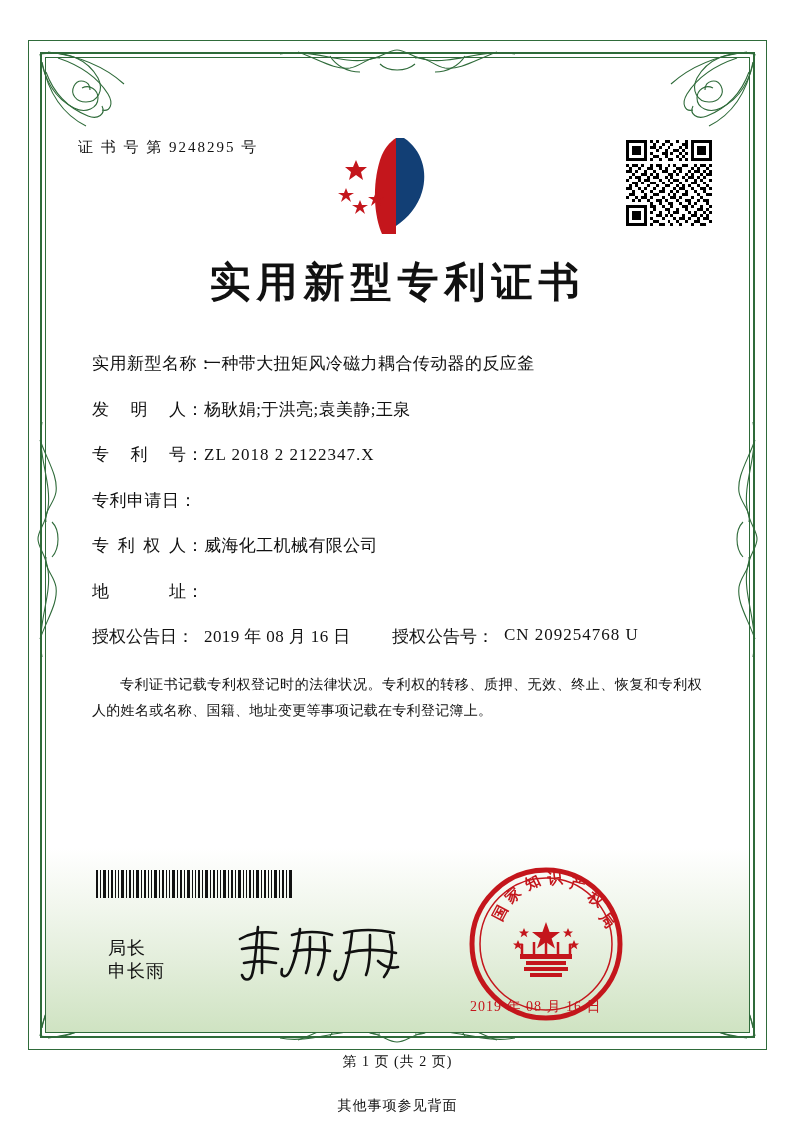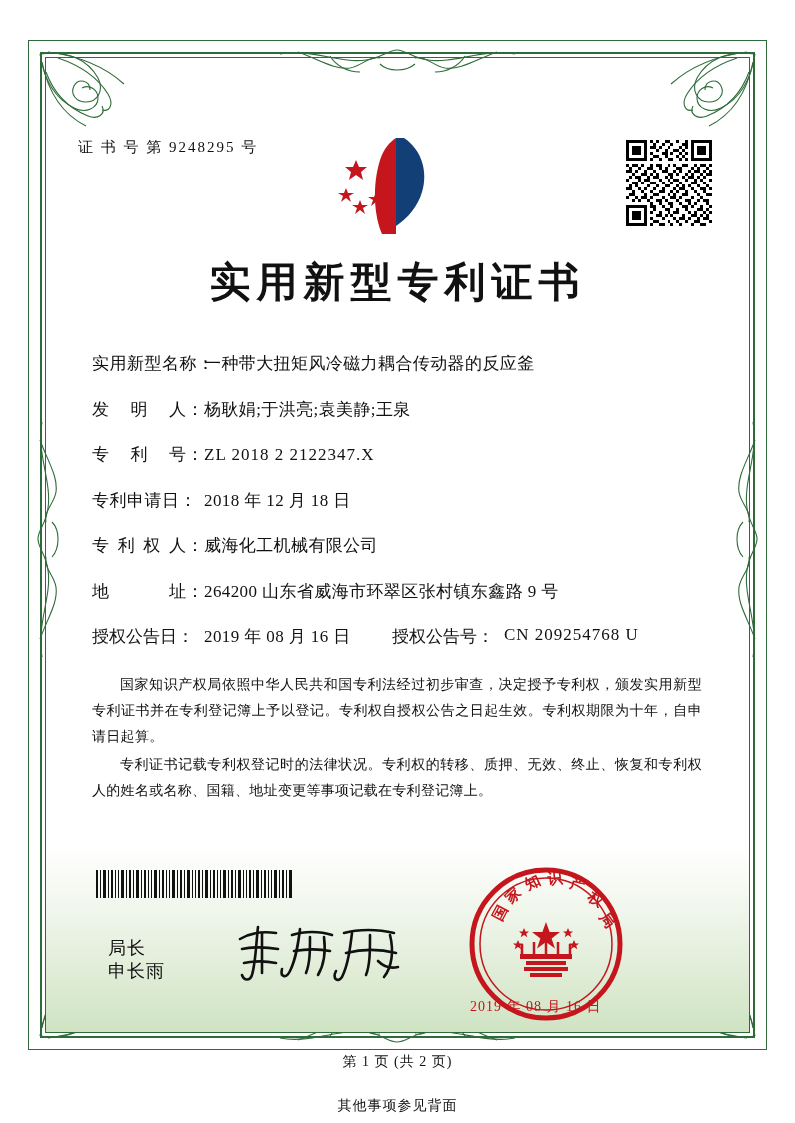--- a/index.html
+++ b/index.html
@@ -592,56 +592,53 @@
       <div class="flabel spread">
         <span>专</span>
         <span>利</span>
         <span>号：</span>
       </div>
       <div class="fvalue mono">ZL 2018 2 2122347.X</div>
     </div>
 
     <div class="frow">
       <div class="flabel">专利申请日：</div>
-      <div class="fvalue">2018 年 12 月 18 日</div>
     </div>
 
     <div class="frow">
       <div class="flabel spread">
         <span>专</span>
         <span>利</span>
         <span>权</span>
         <span>人：</span>
       </div>
       <div class="fvalue">威海化工机械有限公司</div>
     </div>
 
     <div class="frow">
       <div class="flabel spread">
         <span>地</span>
         <span>址：</span>
       </div>
-      <div class="fvalue">264200 山东省威海市环翠区张村镇东鑫路 9 号</div>
     </div>
 
     <div class="frow-split">
       <div class="half-left">
         <div class="flabel-short">授权公告日：</div>
         <div class="fvalue">2019 年 08 月 16 日</div>
       </div>
       <div class="half-right">
         <div class="flabel-right">授权公告号：</div>
         <div class="fvalue mono">CN 209254768 U</div>
       </div>
     </div>
 
   </div>
 
   <div class="paras">
-    <div class="para">国家知识产权局依照中华人民共和国专利法经过初步审查，决定授予专利权，颁发实用新型专利证书并在专利登记簿上予以登记。专利权自授权公告之日起生效。专利权期限为十年，自申请日起算。</div>
     <div class="para">专利证书记载专利权登记时的法律状况。专利权的转移、质押、无效、终止、恢复和专利权人的姓名或名称、国籍、地址变更等事项记载在专利登记簿上。</div>
   </div>
 
   <svg class="barcode" viewBox="0 0 196 28" shape-rendering="crispEdges">
     <g fill="#111111">
       <rect x="0" y="0" width="2" height="28"></rect>
         <rect x="4" y="0" width="1" height="28"></rect>
       <rect x="7" y="0" width="3" height="28"></rect>
         <rect x="12" y="0" width="1" height="28"></rect>
       <rect x="15" y="0" width="2" height="28"></rect>

